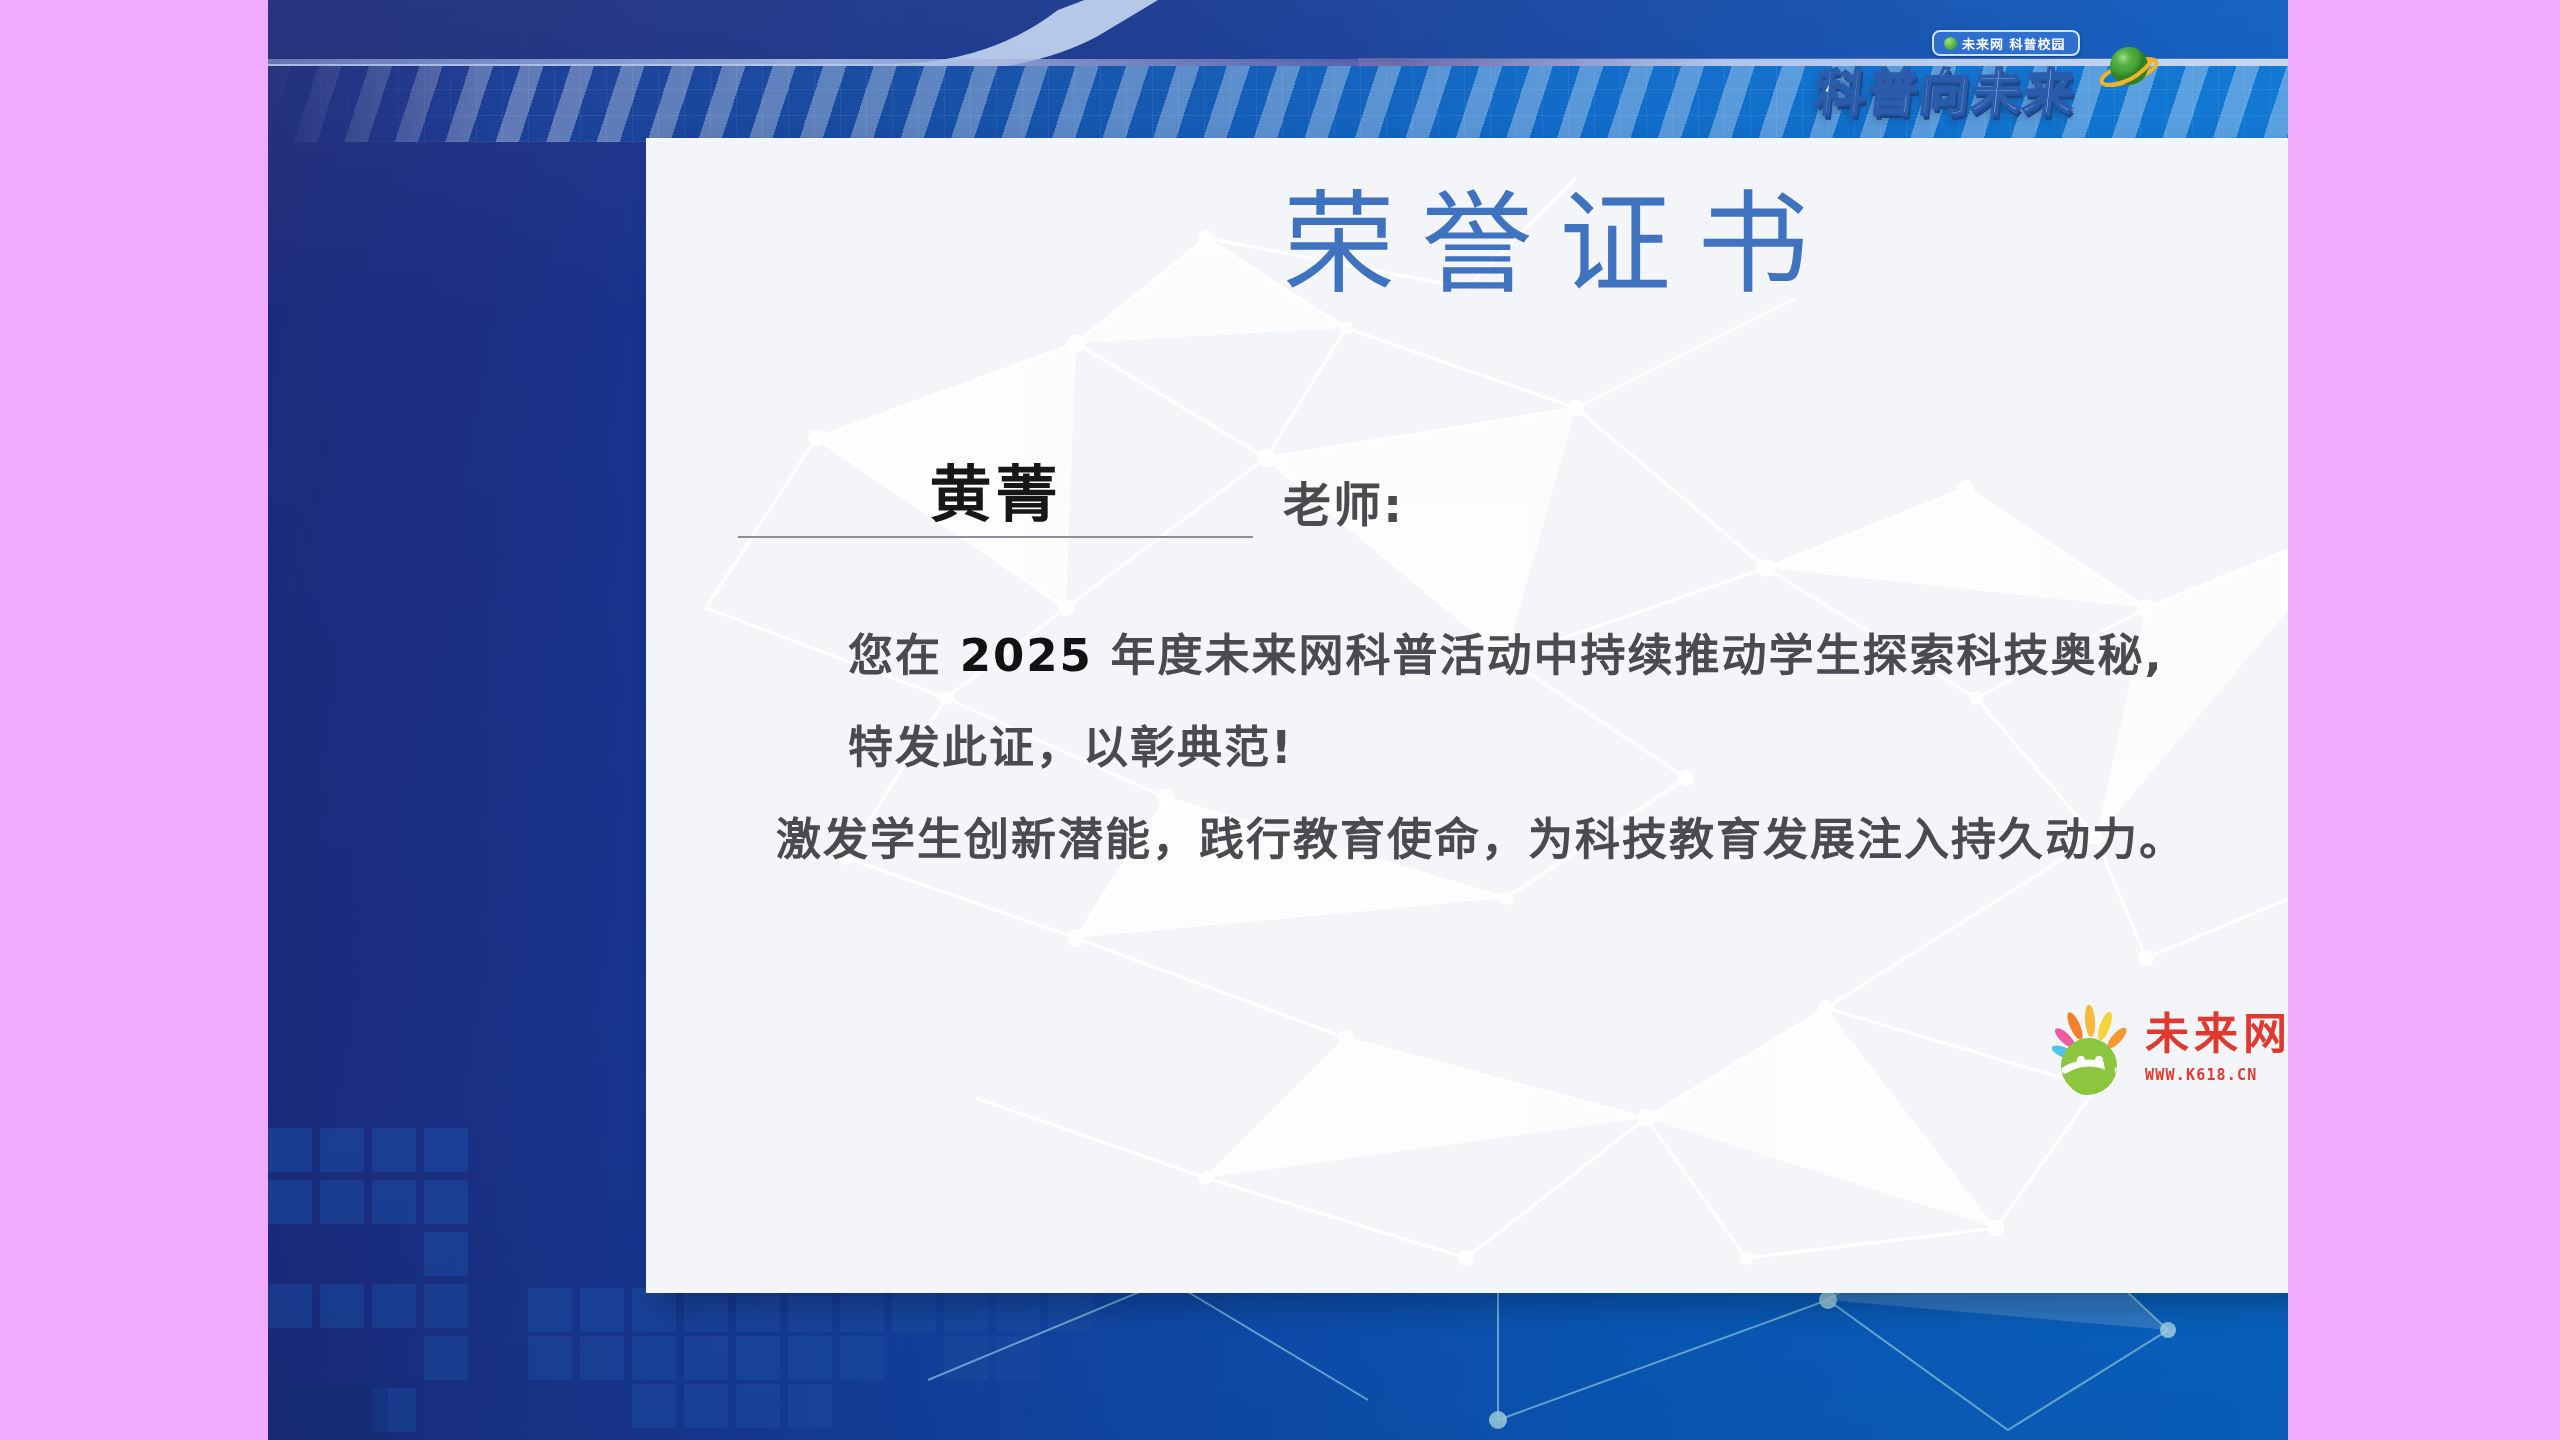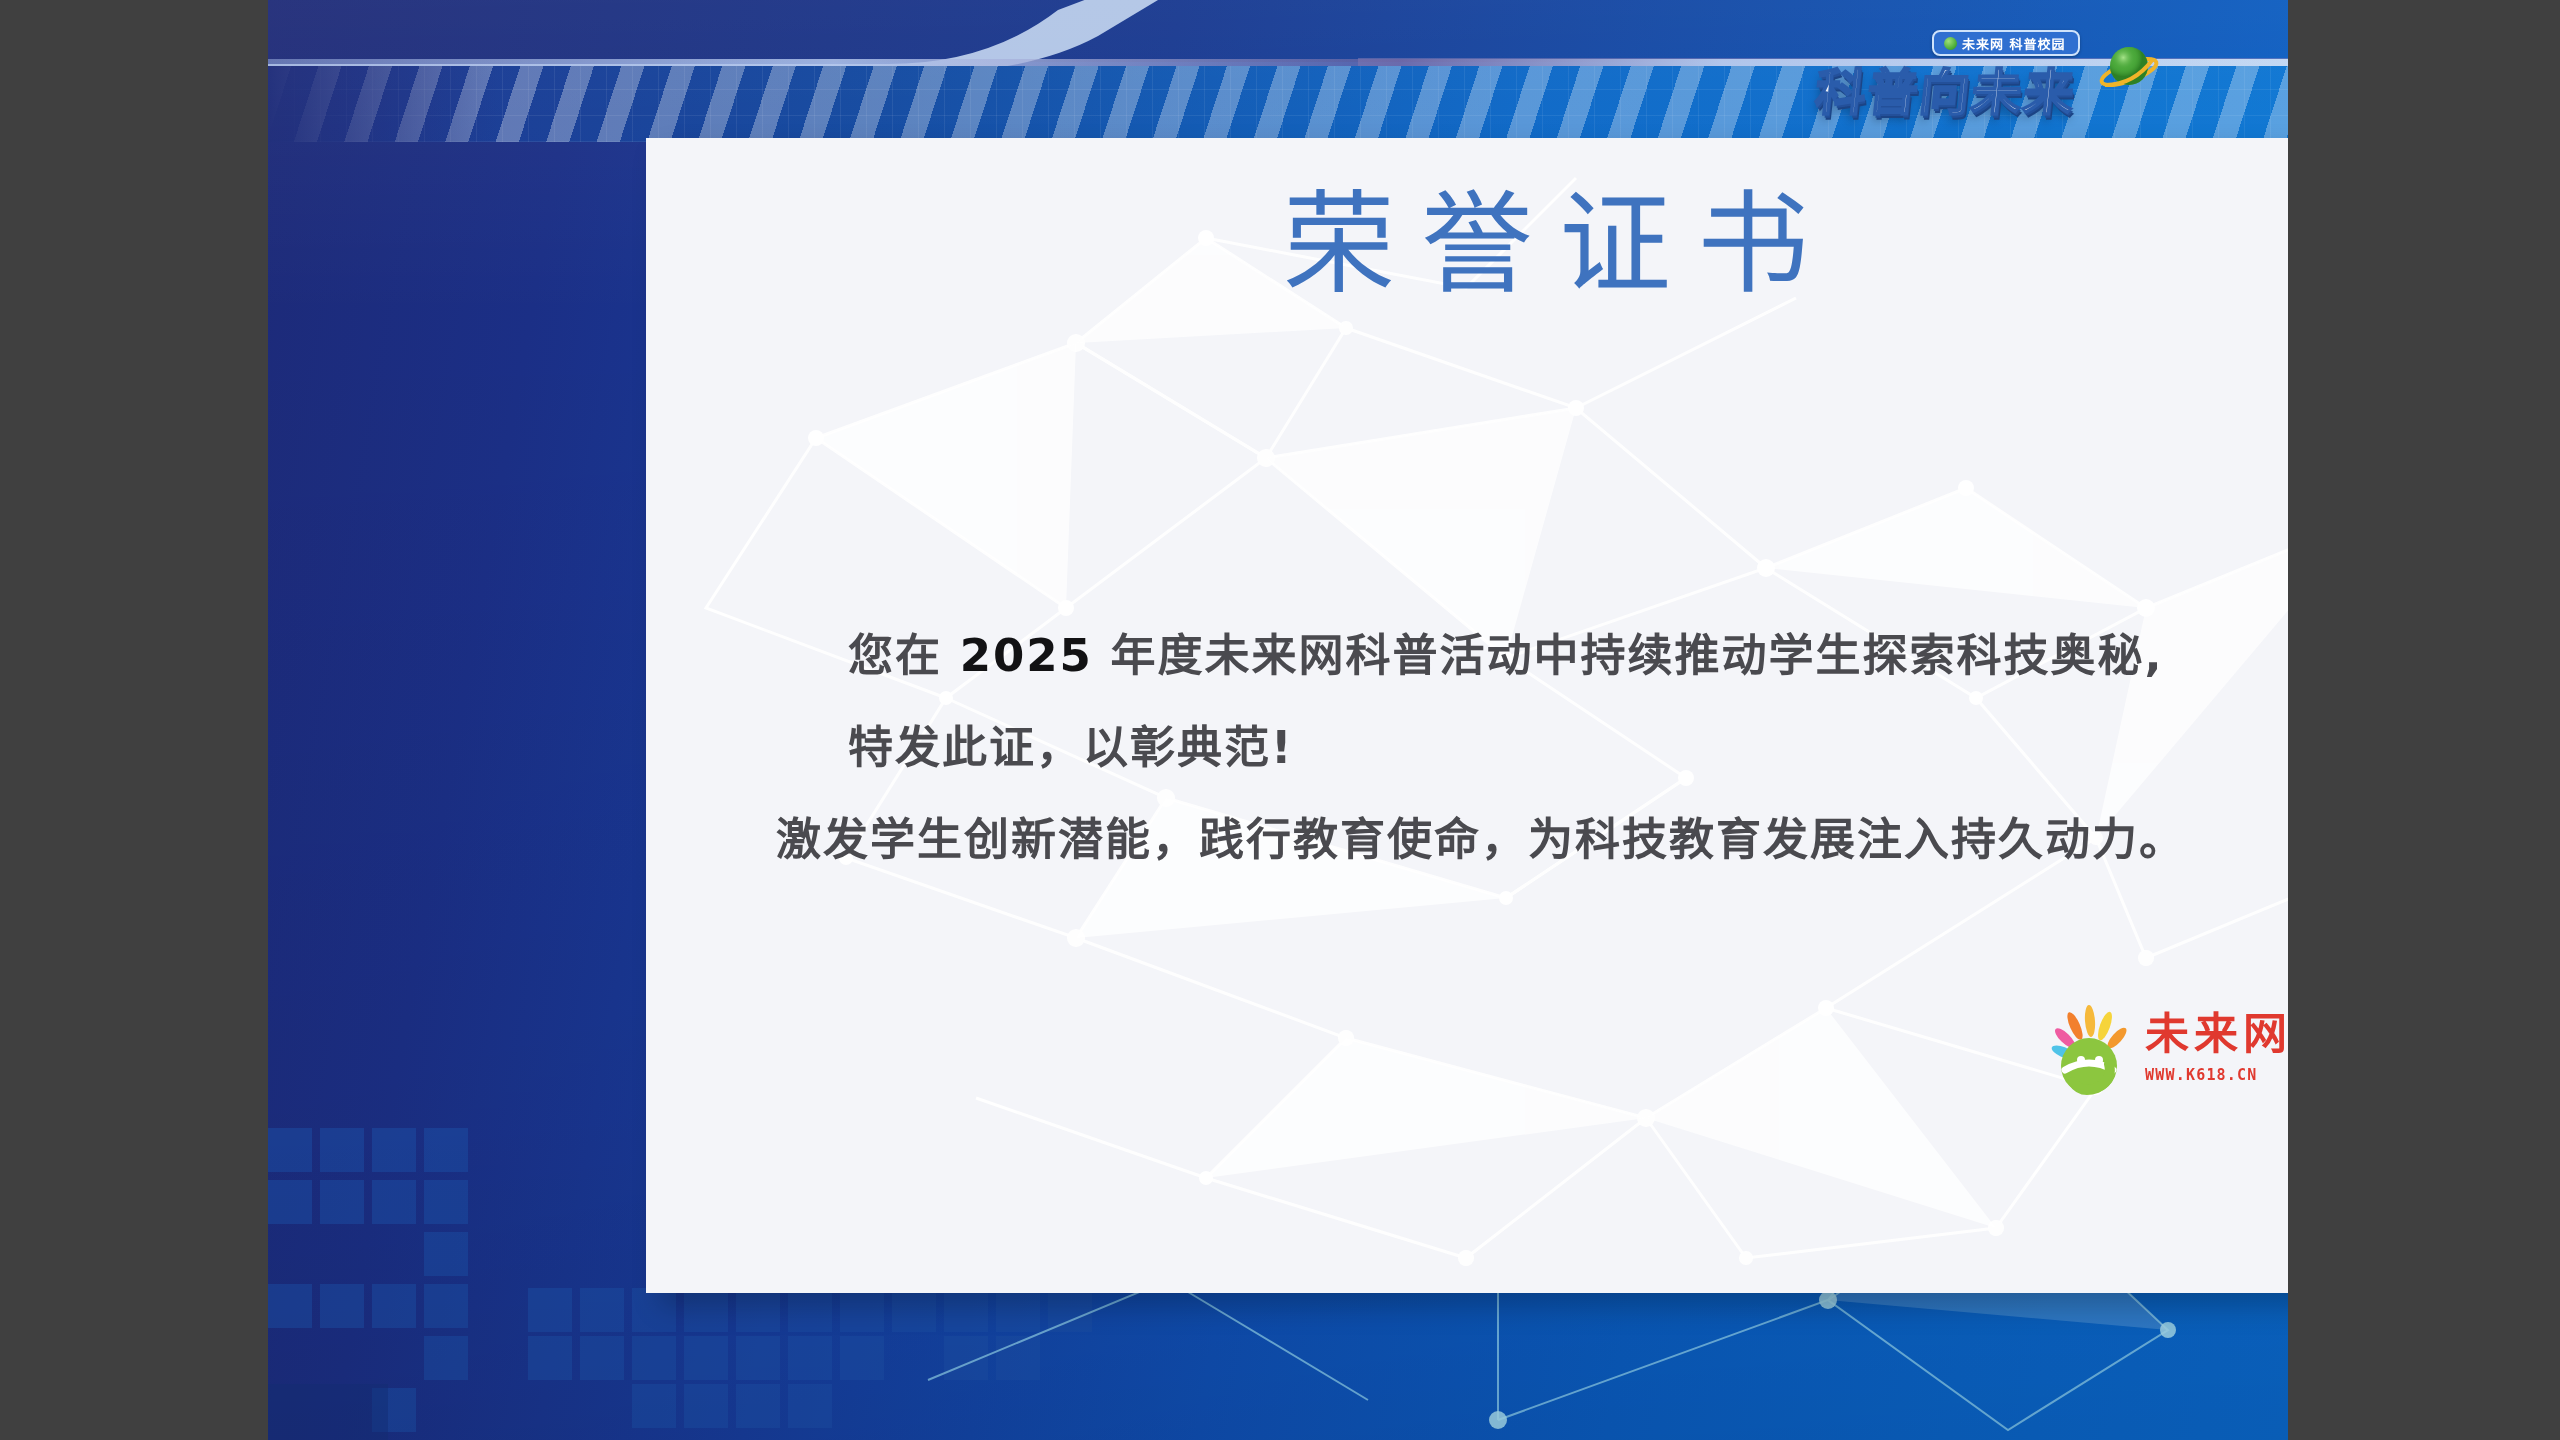--- a/index.html
+++ b/index.html
@@ -10,21 +10,21 @@
     width: 2560px;
     height: 1440px;
     overflow: hidden;
   }
   * { box-sizing: border-box; }
 
   .page {
     position: relative;
     width: 2560px;
     height: 1440px;
-    background: #404040;
+    background: #f0abfc;
     font-family: "Liberation Sans", "DejaVu Sans", sans-serif;
   }
 
   
   .cert-frame {
     position: absolute;
     left: 268px;
     top: 0px;
     width: 2020px;
     height: 1440px;
@@ -559,20 +559,25 @@
             <path d="M 700 900 L 1000 980 L 560 1040 Z"></path>
             <path d="M 1500 470 L 1720 380 L 1450 700 Z"></path>
           </g>
         </svg>
       </div>
 
       <div class="card-inner">
 
         <div class="cert-title">荣誉证书</div>
 
+        <div class="name-row">
+          <div class="name-slot"></div>
+          <div class="name-value">黄菁</div>
+          <div class="name-role">老师:</div>
+        </div>
 
         <div class="body-text">
           <div class="body-line l1"><span>您在 </span><span class="hl-dark">2025</span><span> 年度未来网科普活动中持续推动学生探索科技奥秘,</span></div>
           <div class="body-line l3"><span>特发此证，以彰典范!</span></div>
           <div class="body-line l2"><span>激发学生创新潜能，践行教育使命，为科技教育发展注入持久动力。</span></div>
         </div>
 
         <div class="footer-logo">
           <div class="logo-mark">
             <svg width="96" height="92" viewBox="0 0 96 92">

